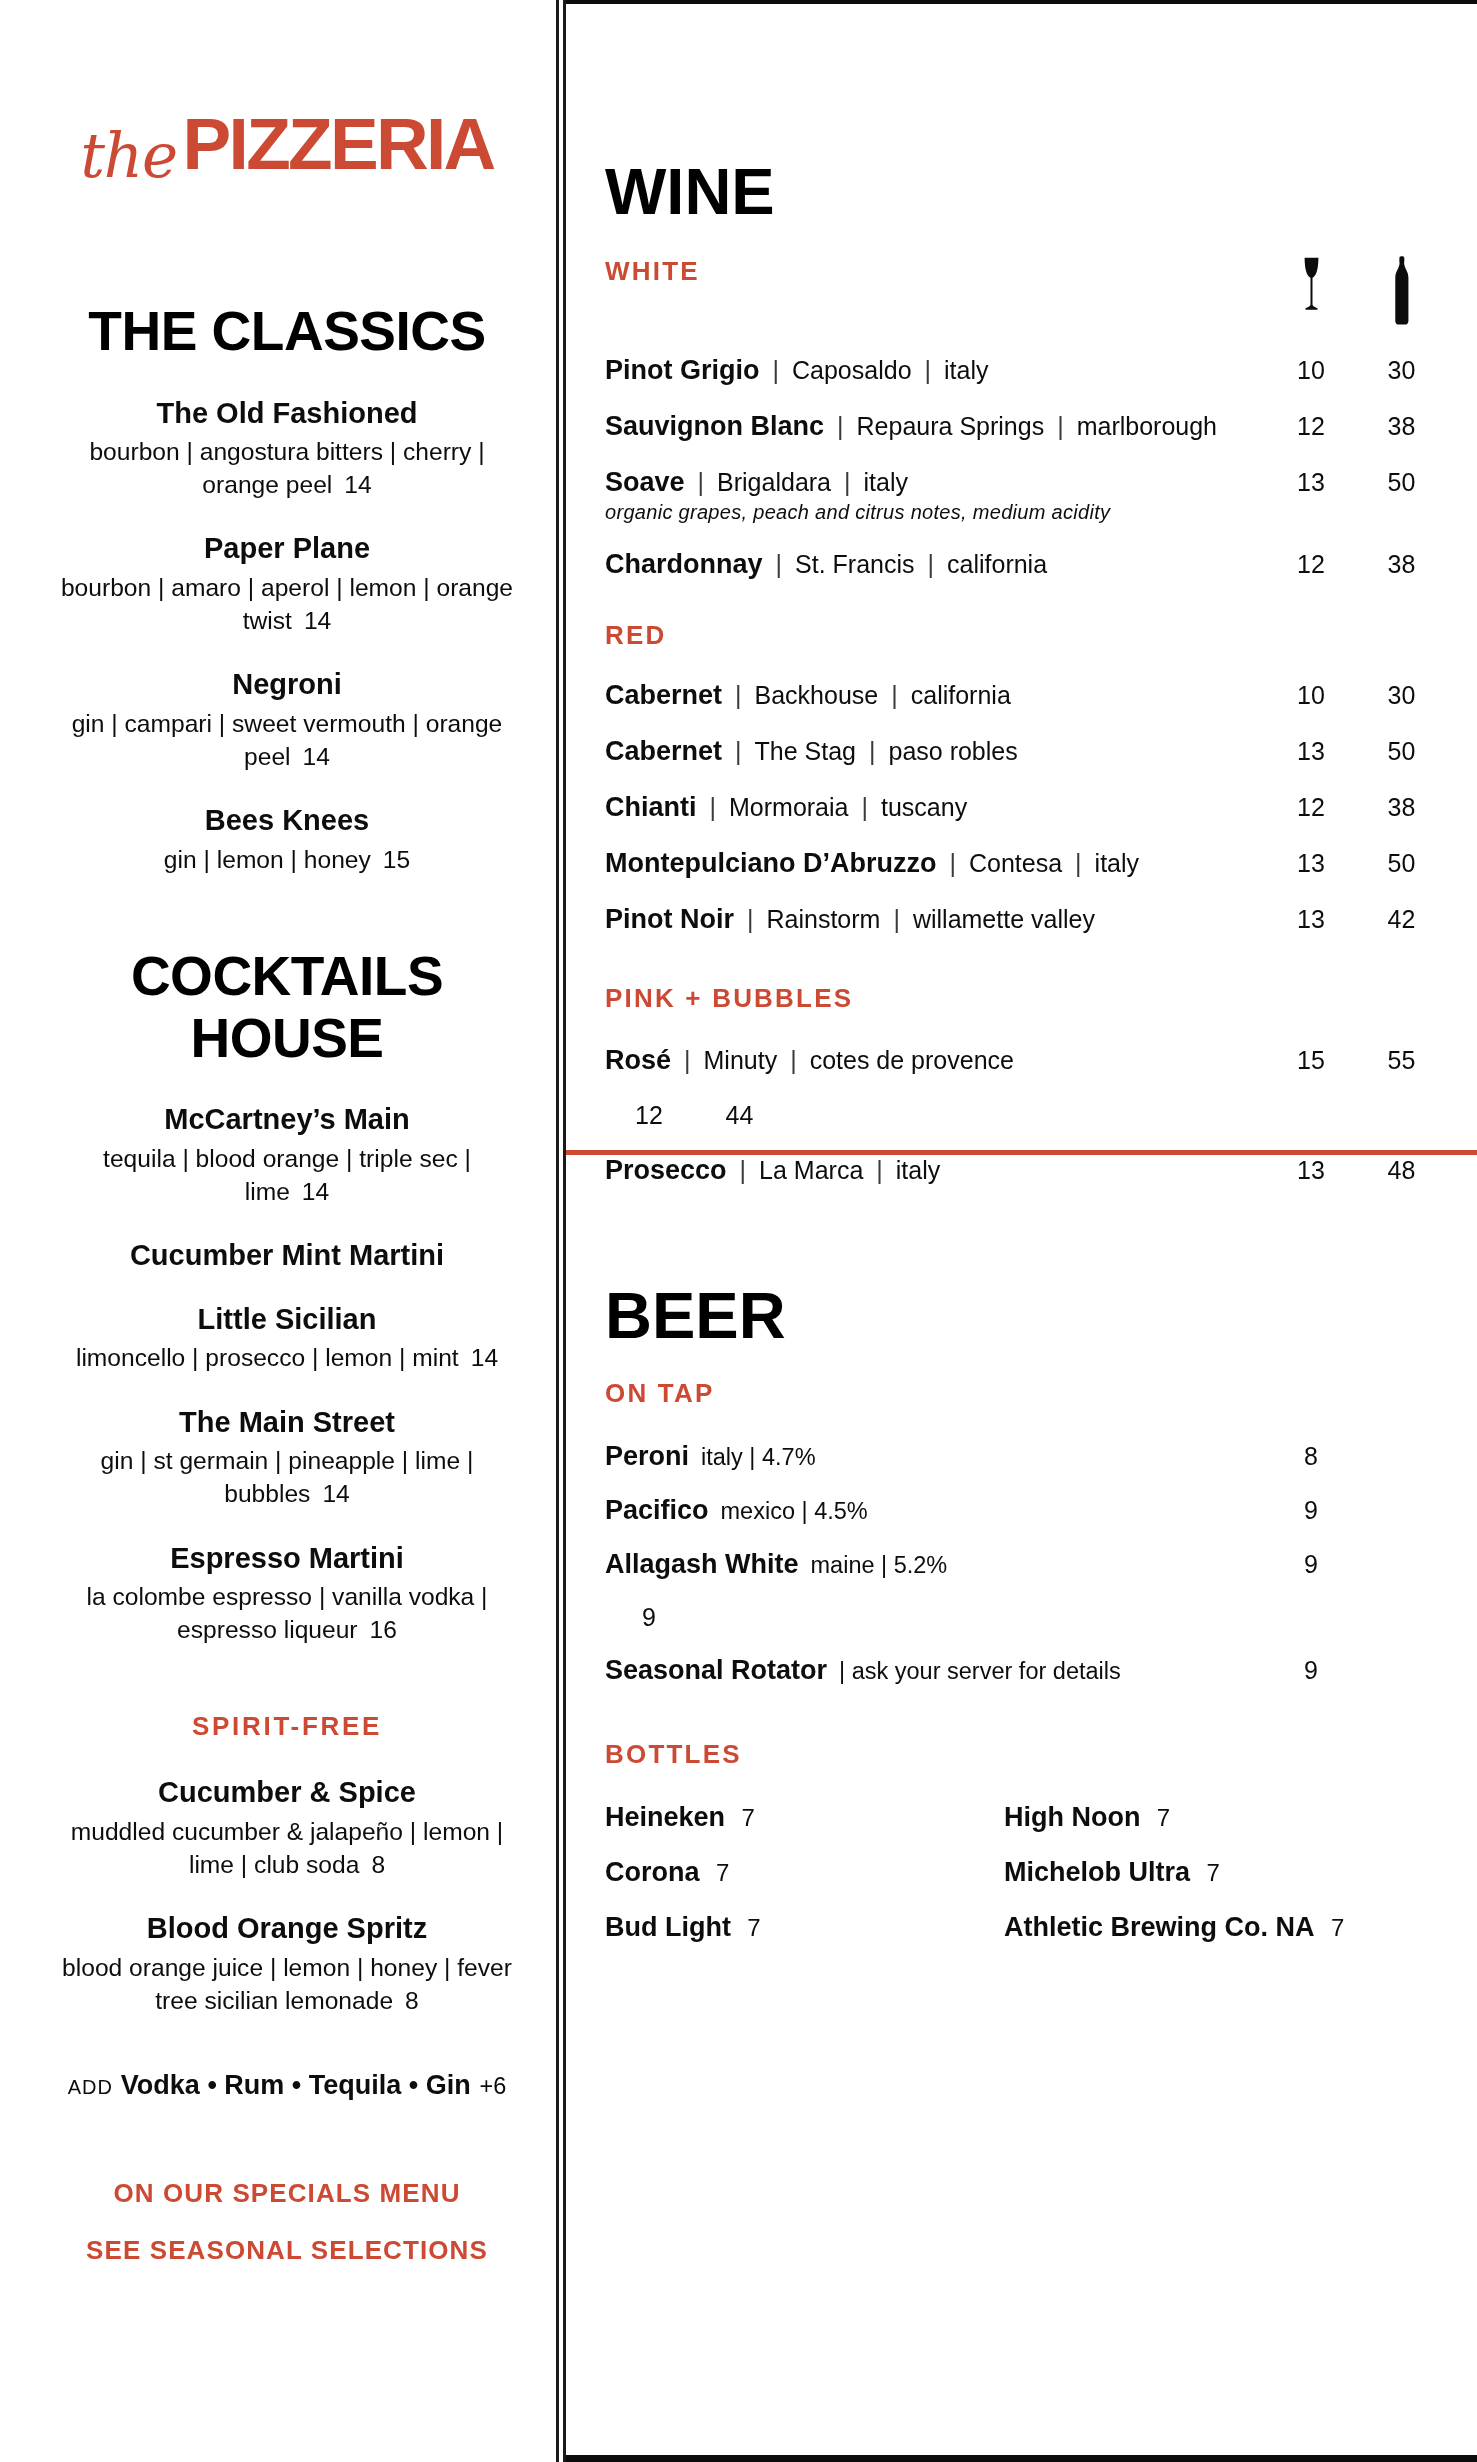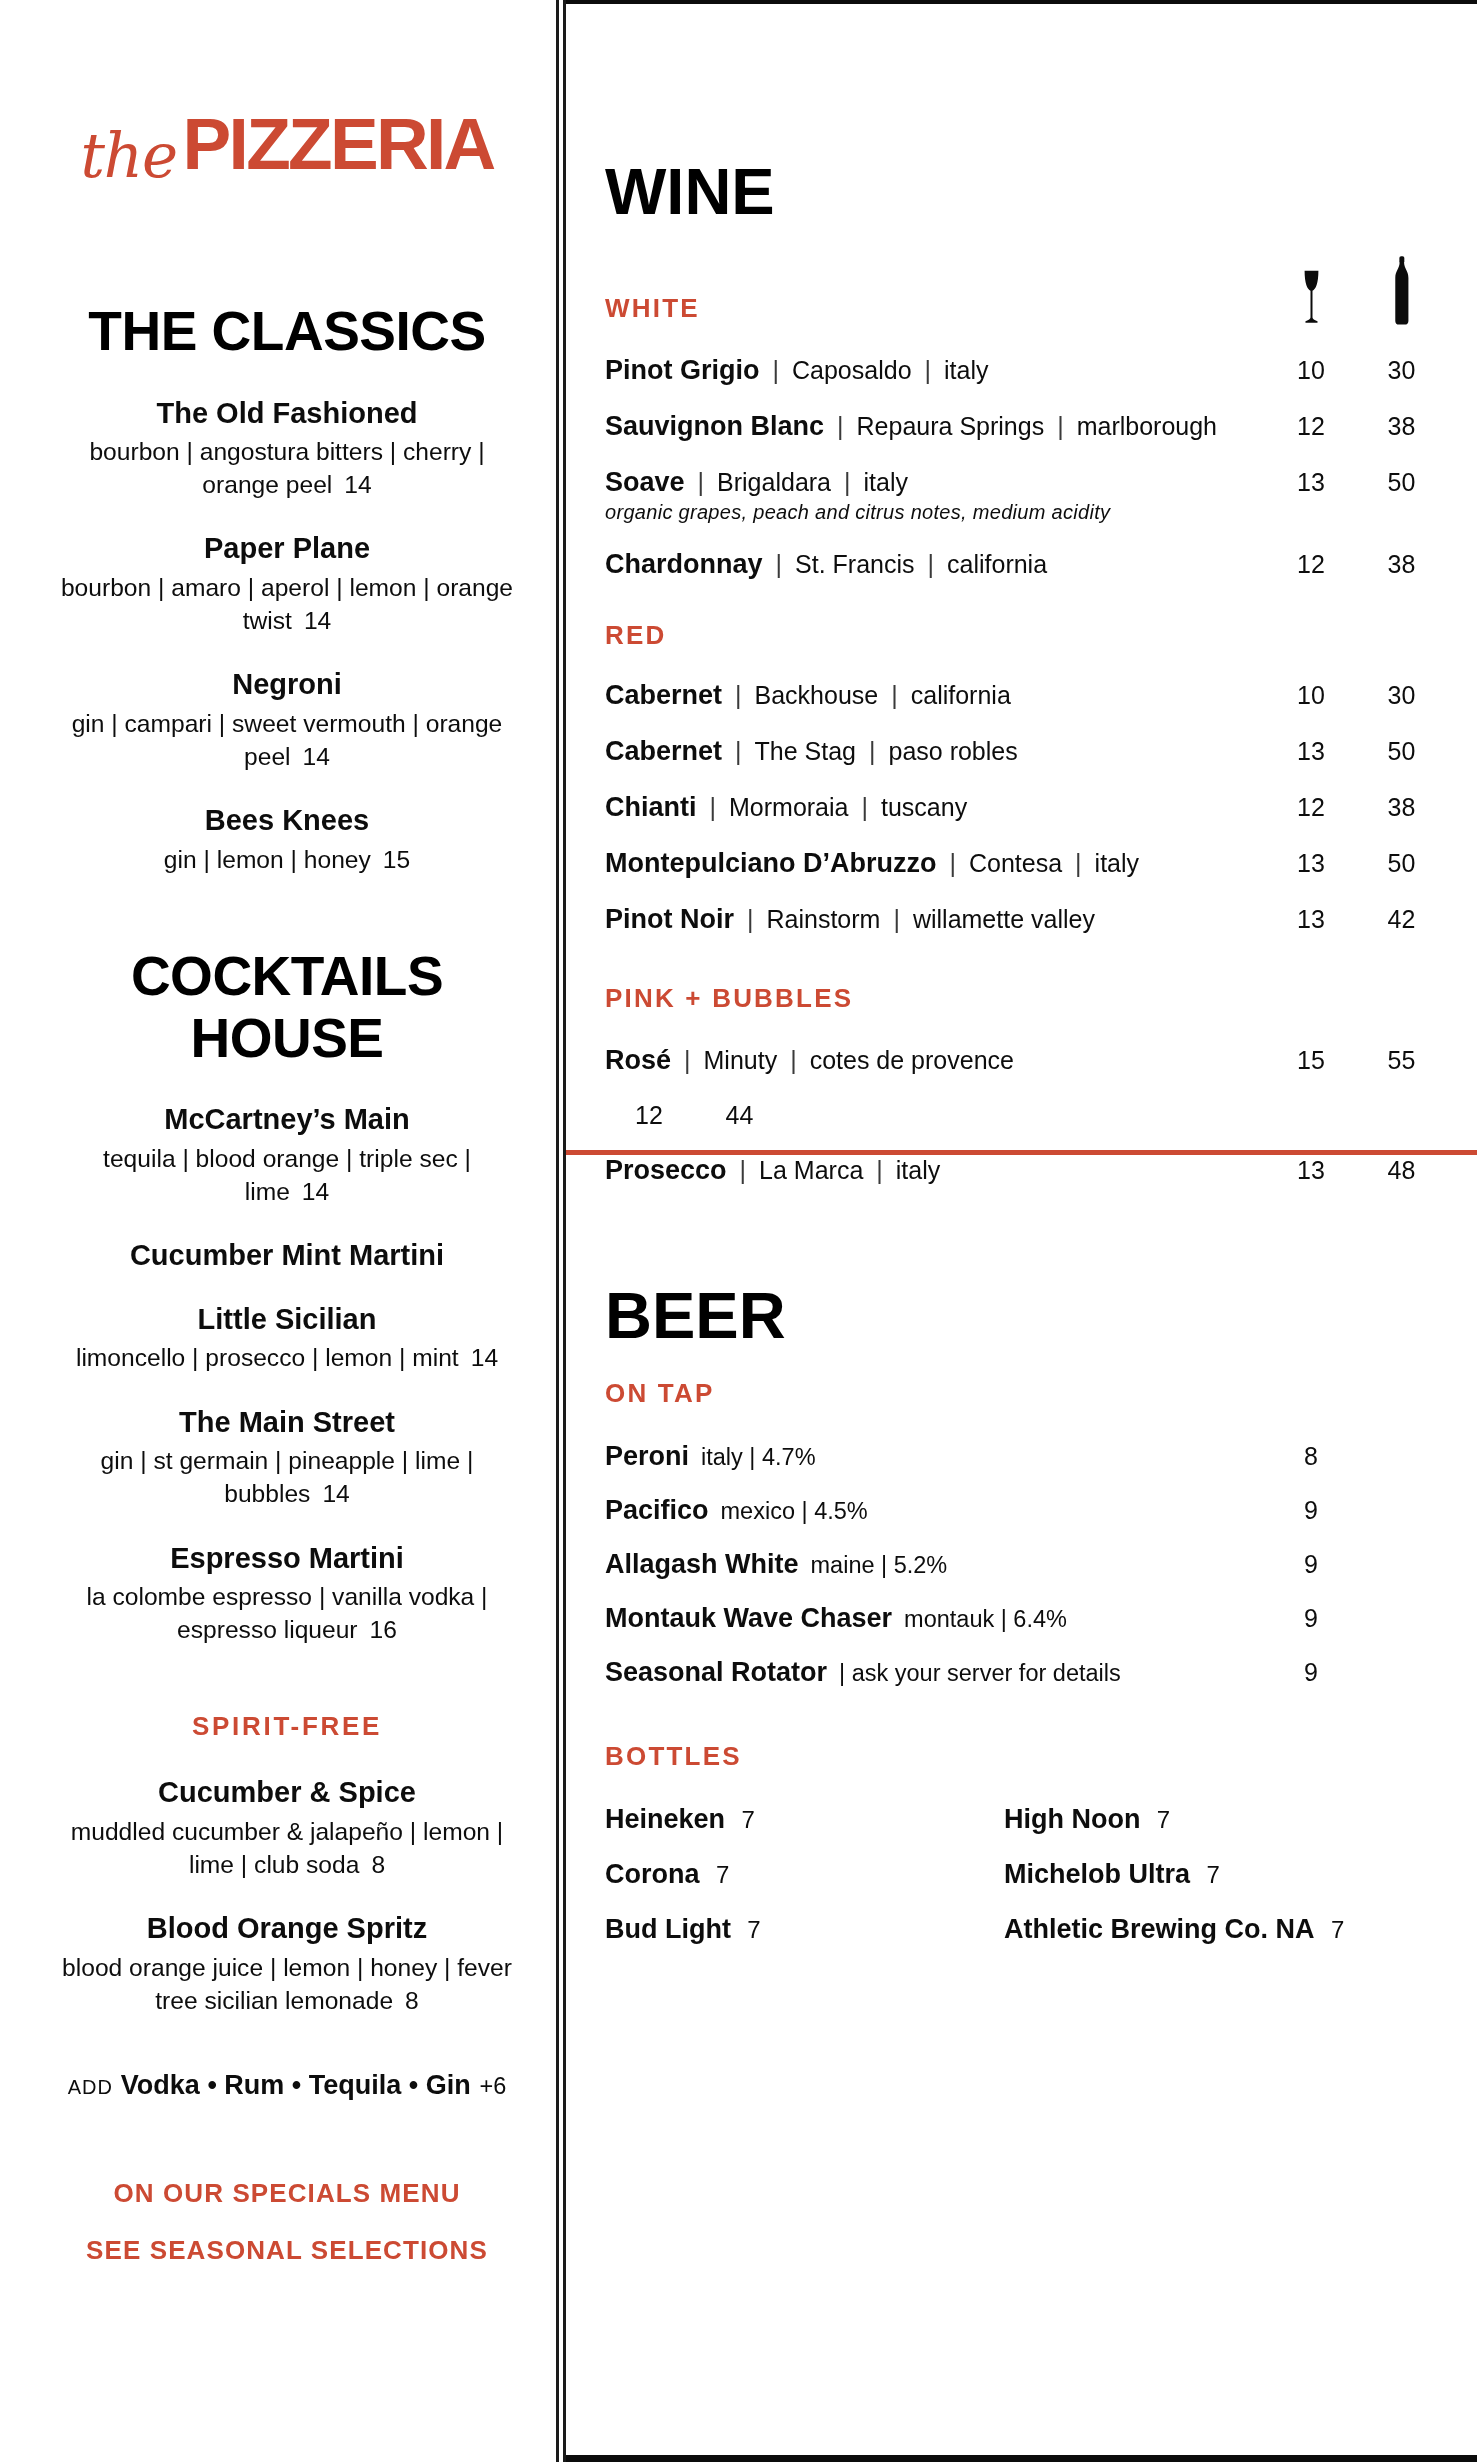--- a/index.html
+++ b/index.html
@@ -44,21 +44,21 @@
   .add-main { font-size:27px; font-weight:700; margin:0 8.8px 0 7.7px; }
   .add-price { font-size:23.5px; font-weight:400; }
   .footer-note { margin-top:77px; color:#CC4A33; font-size:26px; font-weight:800; letter-spacing:1.1px; }
   .footer-note span { display:block; margin-bottom:26px; }
 
   
   .right-col { position:absolute; left:605px; top:0; width:843px; height:2462px; }
   .section-title { font-size:65px; font-weight:900; letter-spacing:0; color:#000; }
   .sec-label { color:#CC4A33; font-size:26px; font-weight:800; letter-spacing:2.2px; text-align:left; }
   .wine-section { position:absolute; top:154px; left:0; width:100%; }
-  .whead { display:flex; align-items:flex-end; margin-top:27px; margin-bottom:28.5px; }
+  .whead { display:flex; align-items:flex-start; margin-top:27px; margin-bottom:28.5px; }
   .whead .sec-label { flex:1; padding-bottom:2.2px; }
   .icon-cell { width:88px; display:flex; justify-content:center; align-items:flex-end; }
   .icon-cell.last { width:93px; }
   .wrow { display:flex; align-items:baseline; margin-bottom:25px; }
   .wnames { flex:1; text-align:left; white-space:nowrap; }
   .wname { font-size:27px; font-weight:700; }
   .wsep { font-size:25px; font-weight:400; color:#3a3a3a; margin:0 13px; }
   .wprod, .wreg { font-size:25px; font-weight:400; }
   .pcell { width:88px; text-align:center; font-size:25px; font-weight:400; }
   .pcell.last { width:93px; }
@@ -261,21 +261,20 @@
       <div class="bnames"><span class="bname">Pacifico</span><span class="bdetail">mexico | 4.5%</span></div>
       <div class="pcell">9</div>
       <div class="pcell last"></div>
     </div>
     <div class="brow">
       <div class="bnames"><span class="bname">Allagash White</span><span class="bdetail">maine | 5.2%</span></div>
       <div class="pcell">9</div>
       <div class="pcell last"></div>
     </div>
     <div class="brow">
-      <div class="bnames"><span class="bname">Montauk Wave Chaser</span><span class="bdetail">montauk | 6.4%</span></div>
       <div class="pcell">9</div>
       <div class="pcell last"></div>
     </div>
     <div class="brow">
       <div class="bnames"><span class="bname">Seasonal Rotator</span><span class="bdetail">| ask your server for details</span></div>
       <div class="pcell">9</div>
       <div class="pcell last"></div>
     </div>
 
     <div class="sec-label bottles-label">BOTTLES</div>

